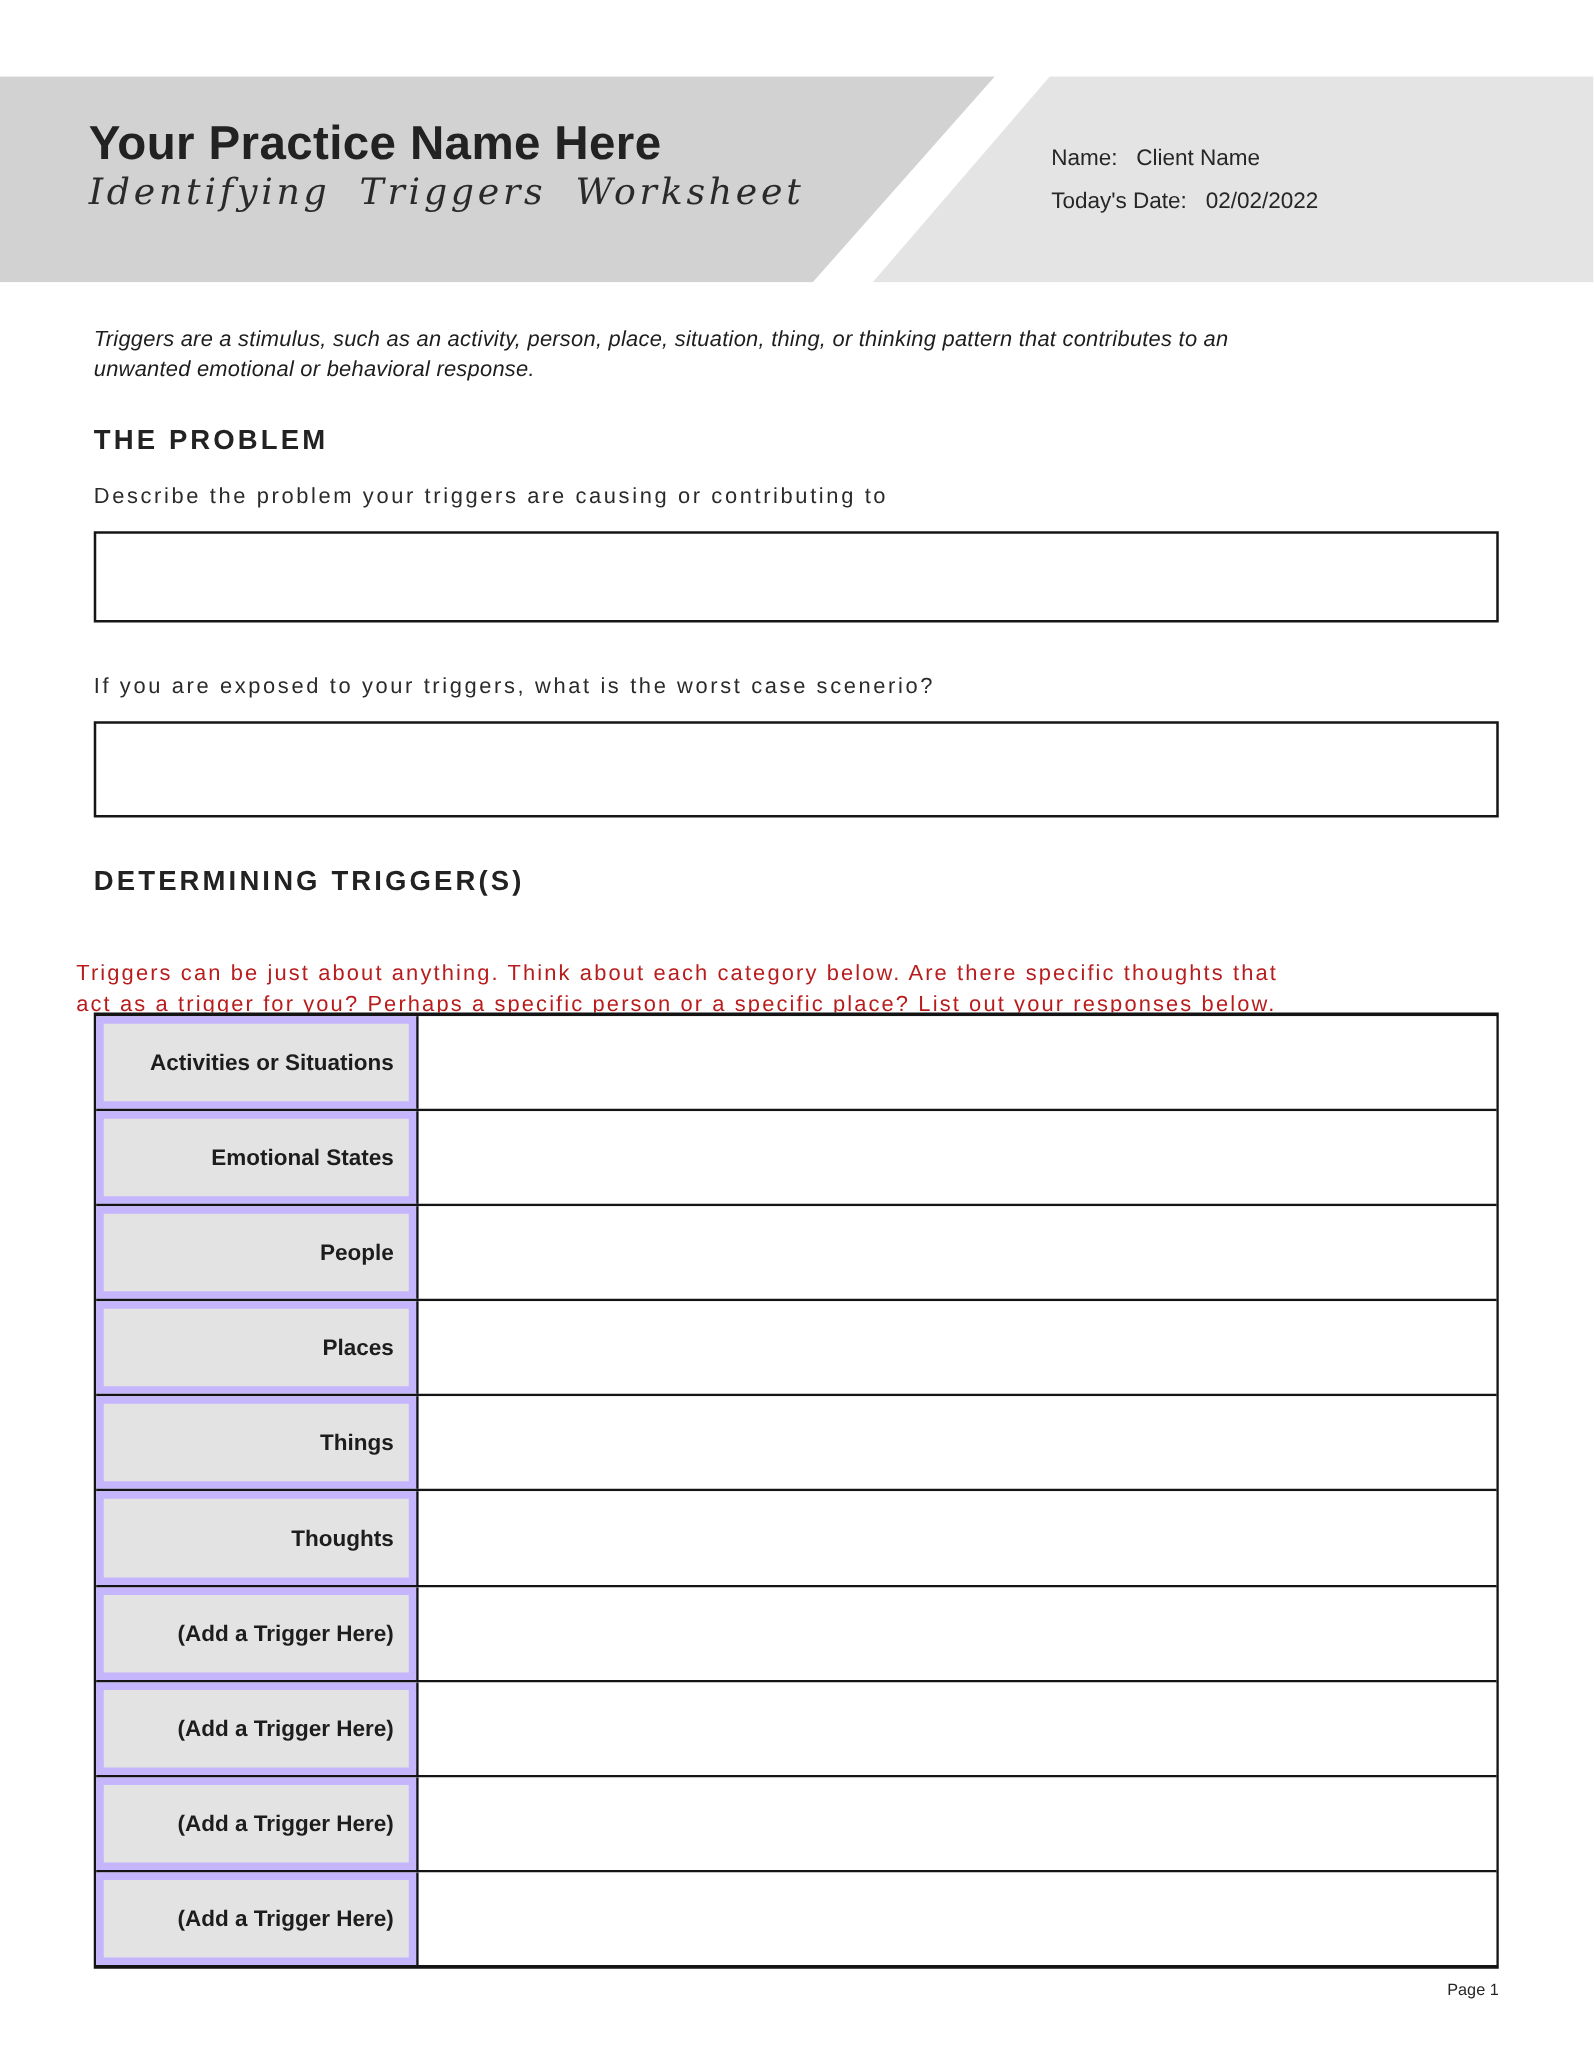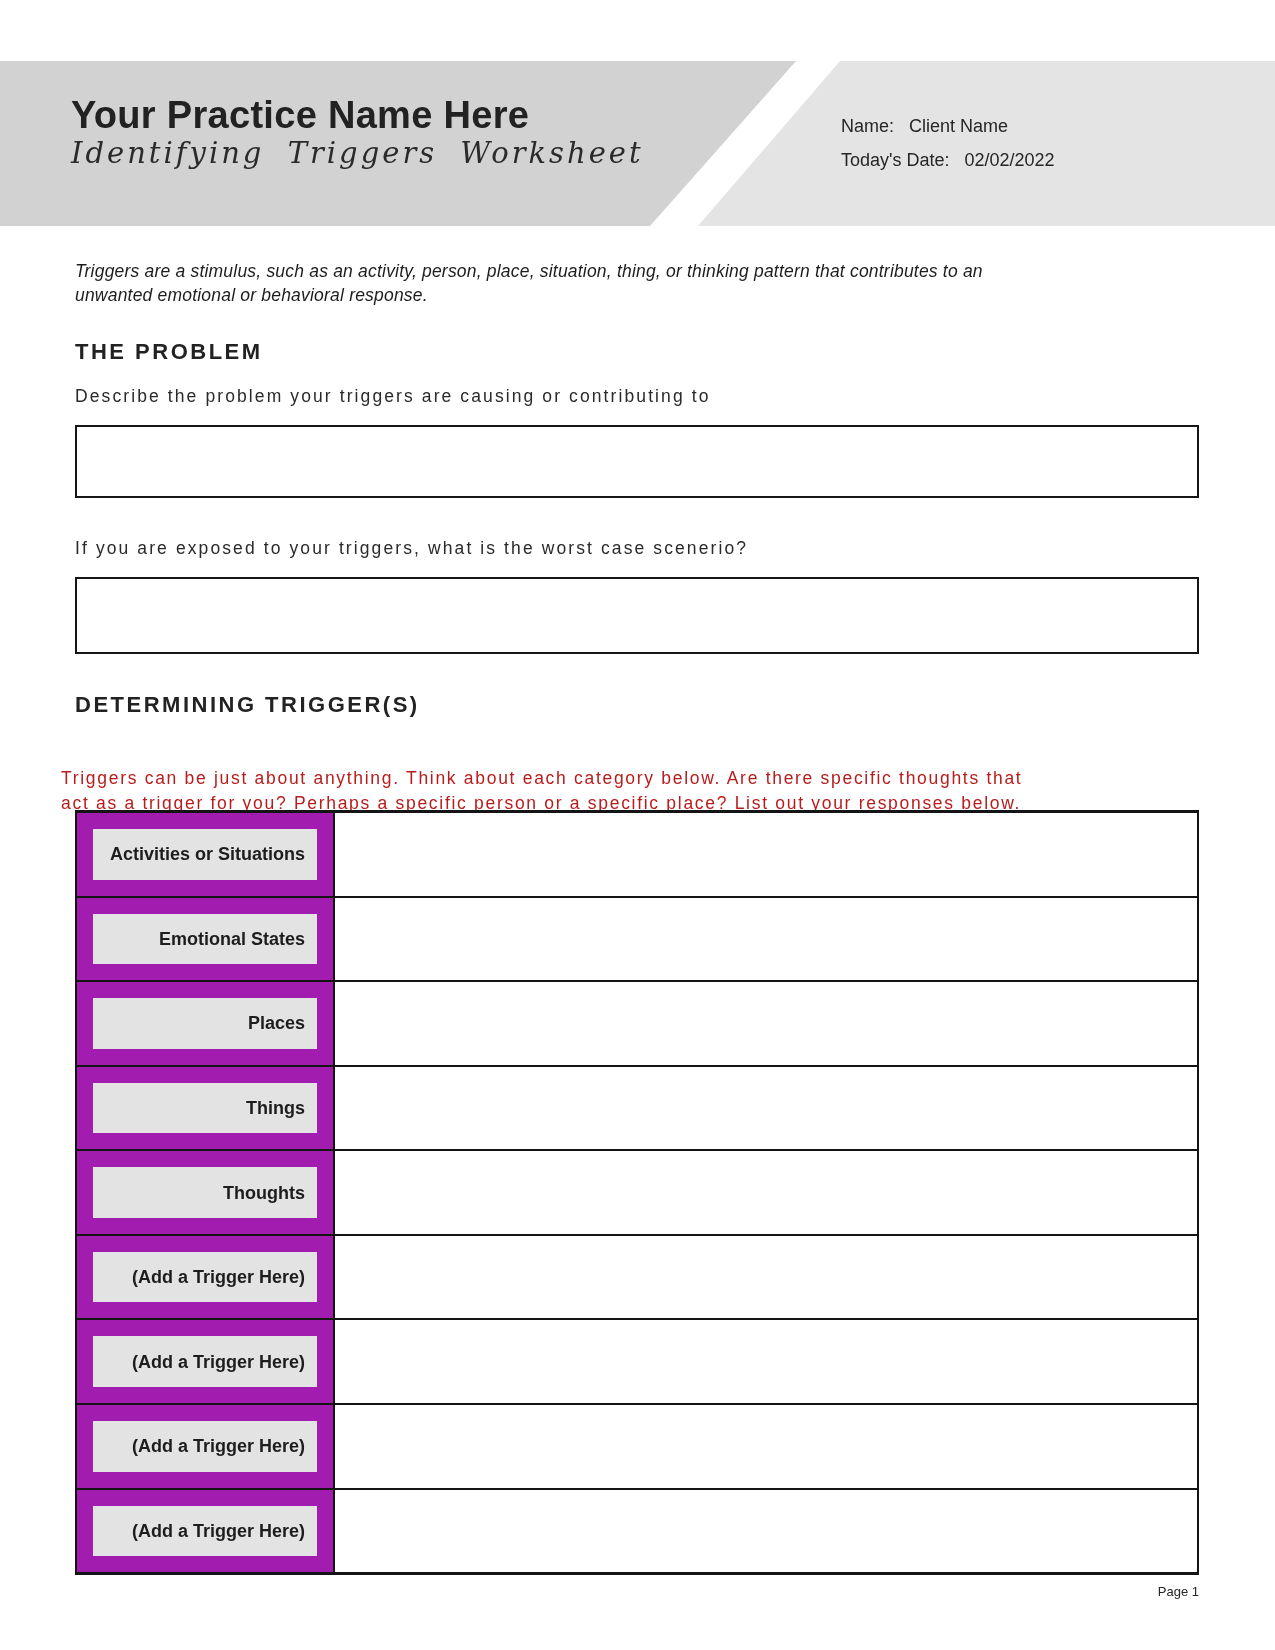--- a/index.html
+++ b/index.html
@@ -74,22 +74,22 @@
 
   
   .trigger-table {
     position: absolute; left: 75px; top: 810px; width: 1124px; height: 765px;
     border: 2.5px solid #141414; border-top-width: 3.5px; border-bottom-width: 3.5px;
     display: flex; flex-direction: column; background: #ffffff;
   }
   .t-row { flex: 1 1 0; display: flex; border-top: 2.5px solid #141414; min-height: 0; }
   .t-row:first-child { border-top: none; }
   .t-label-cell {
-    width: 258px; background: #a21caf; border-right: 2.5px solid #141414;
-    padding: 16px; display: flex;
+    width: 258px; background: #c4b5fd; border-right: 2.5px solid #141414;
+    padding: 6px; display: flex;
   }
   .t-label-inner {
     flex: 1; background: #e3e3e3;
     display: flex; align-items: center; justify-content: flex-end;
     padding-right: 12px;
     font-size: 18px; font-weight: bold; color: #1d1d1d;
     text-align: right; line-height: 22px;
   }
   .t-value-cell { flex: 1; background: #ffffff; }
 
@@ -147,20 +147,26 @@
       <div class="t-value-cell"></div>
     </div>
     <div class="t-row">
       <div class="t-label-cell">
           <div class="t-label-inner">Emotional States</div>
         </div>
       <div class="t-value-cell"></div>
     </div>
     <div class="t-row">
       <div class="t-label-cell">
+          <div class="t-label-inner">People</div>
+        </div>
+      <div class="t-value-cell"></div>
+    </div>
+    <div class="t-row">
+      <div class="t-label-cell">
           <div class="t-label-inner">Places</div>
         </div>
       <div class="t-value-cell"></div>
     </div>
     <div class="t-row">
       <div class="t-label-cell">
           <div class="t-label-inner">Things</div>
         </div>
       <div class="t-value-cell"></div>
     </div>

